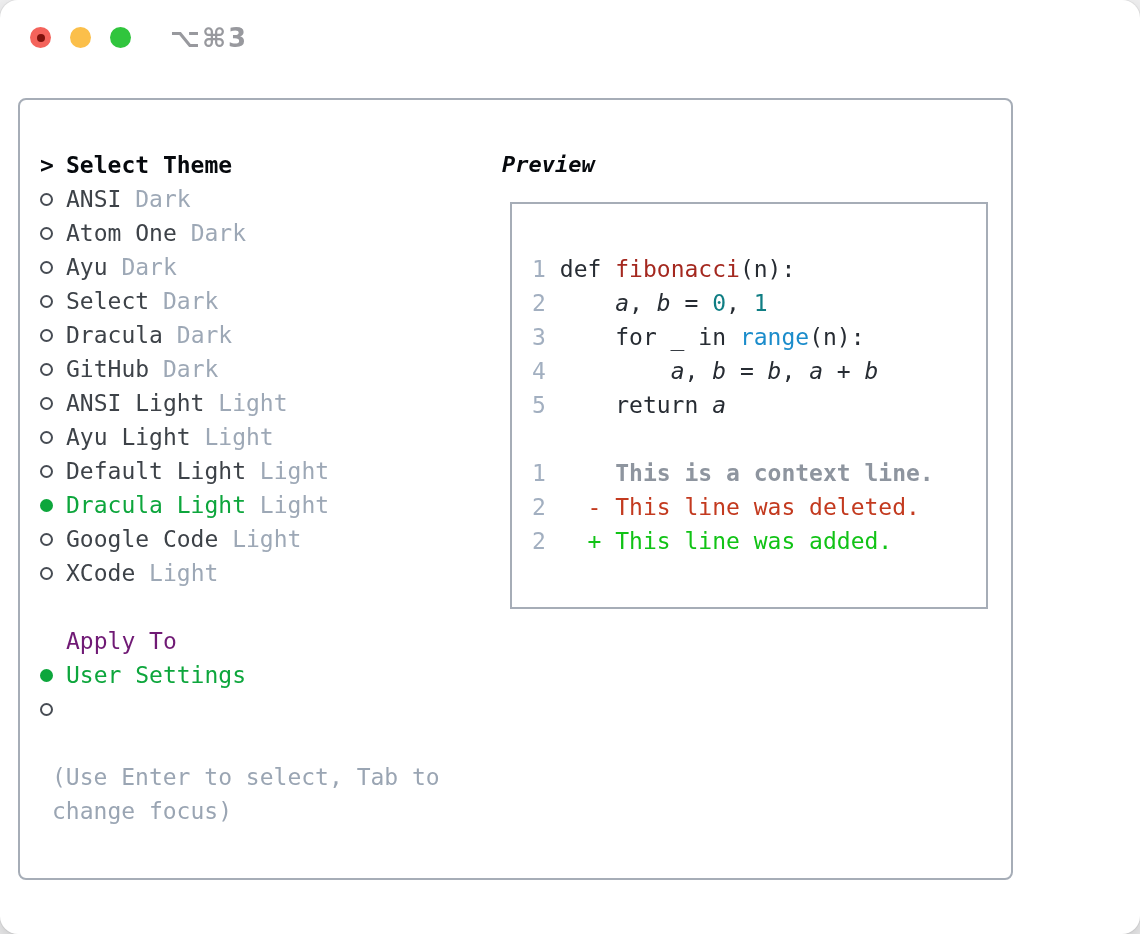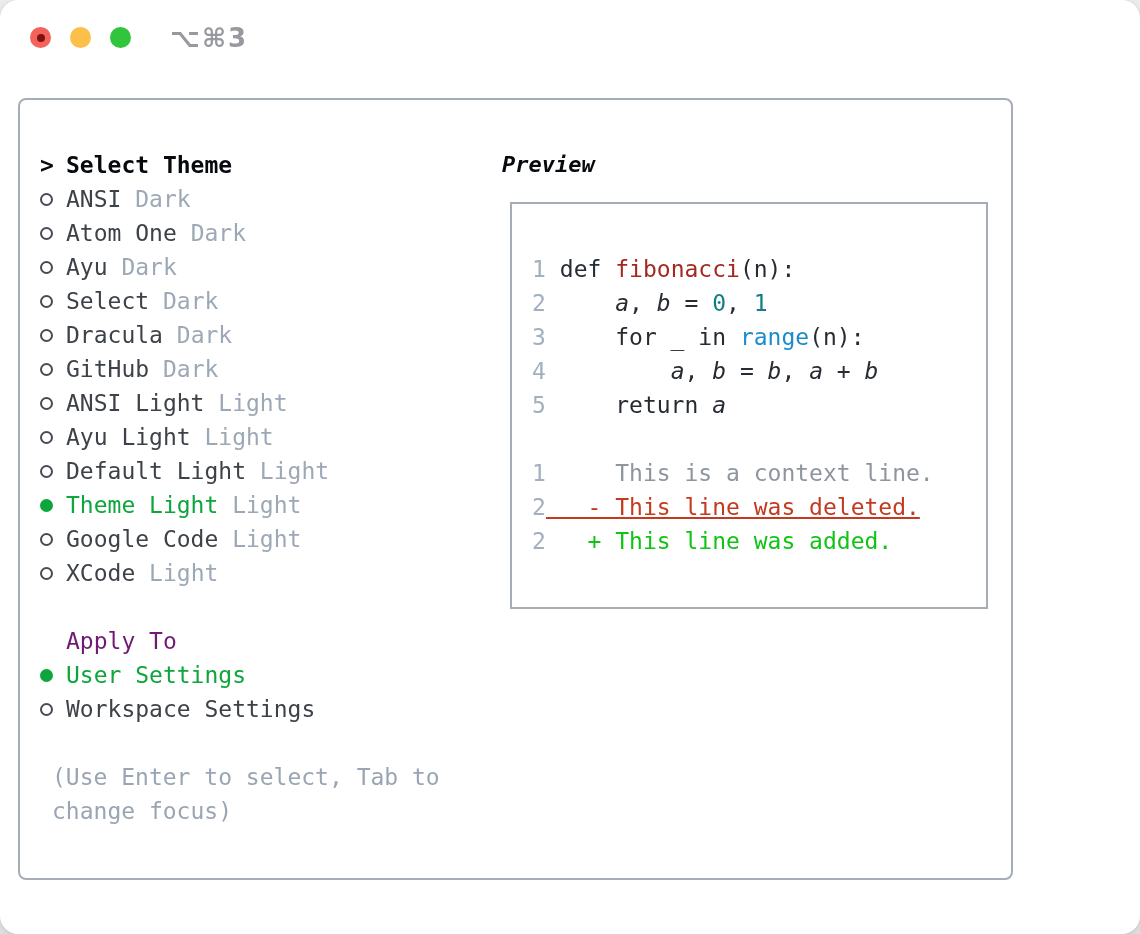--- a/index.html
+++ b/index.html
@@ -38,22 +38,22 @@
     font-weight:700;color:#06090d;font-style:italic;}
   .preview-box{position:absolute;left:490px;top:102px;width:478px;height:407px;
     background:#fff;border:2px solid var(--border);padding:48px 0 0 20px;overflow:hidden;}
   .pline{display:flex;height:34px;font-size:23px;line-height:34px;white-space:pre;}
   .lnum{flex:0 0 14px;width:14px;color:var(--gutter);}
   .tok-fg{color:var(--code-fg);}
   .tok-func{color:var(--code-func-red);}
   .tok-num{color:var(--code-number-teal);}
   .tok-builtin{color:var(--code-builtin-blue);}
   .tok-var{color:var(--code-fg);font-style:italic;}
-  .tok-ctx{color:var(--diff-context);}
-  .tok-del{color:var(--diff-deleted);text-decoration:underline;}
+  .tok-ctx{color:var(--diff-context);font-weight:bold;}
+  .tok-del{color:var(--diff-deleted);}
   .tok-add{color:var(--diff-added);}
 </style>
 </head>
 <body>
 
 <div class="window">
 
   <div class="titlebar">
     <span class="tl red">
       <span class="dot"></span>
@@ -73,27 +73,27 @@
 
     <div class="row option"><span class="marker"><span class="radio"></span></span><span class="label"><span class="opt-name">ANSI</span><span class="opt-kind"> Dark</span></span></div>
         <div class="row option"><span class="marker"><span class="radio"></span></span><span class="label"><span class="opt-name">Atom One</span><span class="opt-kind"> Dark</span></span></div>
         <div class="row option"><span class="marker"><span class="radio"></span></span><span class="label"><span class="opt-name">Ayu</span><span class="opt-kind"> Dark</span></span></div>
         <div class="row option"><span class="marker"><span class="radio"></span></span><span class="label"><span class="opt-name">Select</span><span class="opt-kind"> Dark</span></span></div>
         <div class="row option"><span class="marker"><span class="radio"></span></span><span class="label"><span class="opt-name">Dracula</span><span class="opt-kind"> Dark</span></span></div>
         <div class="row option"><span class="marker"><span class="radio"></span></span><span class="label"><span class="opt-name">GitHub</span><span class="opt-kind"> Dark</span></span></div>
         <div class="row option"><span class="marker"><span class="radio"></span></span><span class="label"><span class="opt-name">ANSI Light</span><span class="opt-kind"> Light</span></span></div>
         <div class="row option"><span class="marker"><span class="radio"></span></span><span class="label"><span class="opt-name">Ayu Light</span><span class="opt-kind"> Light</span></span></div>
         <div class="row option"><span class="marker"><span class="radio"></span></span><span class="label"><span class="opt-name">Default Light</span><span class="opt-kind"> Light</span></span></div>
-        <div class="row option sel"><span class="marker"><span class="radio on"></span></span><span class="label"><span class="opt-name">Theme Light</span><span class="opt-kind"> Light</span></span></div>
+        <div class="row option sel"><span class="marker"><span class="radio on"></span></span><span class="label"><span class="opt-name">Dracula Light</span><span class="opt-kind"> Light</span></span></div>
         <div class="row option"><span class="marker"><span class="radio"></span></span><span class="label"><span class="opt-name">Google Code</span><span class="opt-kind"> Light</span></span></div>
         <div class="row option"><span class="marker"><span class="radio"></span></span><span class="label"><span class="opt-name">XCode</span><span class="opt-kind"> Light</span></span></div>
         <div class="row blank"></div>
         <div class="row"><span class="marker"></span><span class="label subheader">Apply To</span></div>
         <div class="row option sel"><span class="marker"><span class="radio on"></span></span><span class="label"><span class="opt-name">User Settings</span></span></div>
-        <div class="row option"><span class="marker"><span class="radio"></span></span><span class="label"><span class="opt-name">Workspace Settings</span></span></div>
+        <div class="row option"><span class="marker"><span class="radio"></span></span></div>
         <div class="row blank"></div>
         <div class="row hint">(Use Enter to select, Tab to</div>
         <div class="row hint">change focus)</div>
       </div>
 
     <div class="preview-title">Preview</div>
 
     <div class="preview-box">
       <div id="preview-code">
           <div class="pline"><span class="lnum">1</span><span class="lcode"><span class="tok-fg"> def </span><span class="tok-func">fibonacci</span><span class="tok-fg">(n):</span></span></div>

